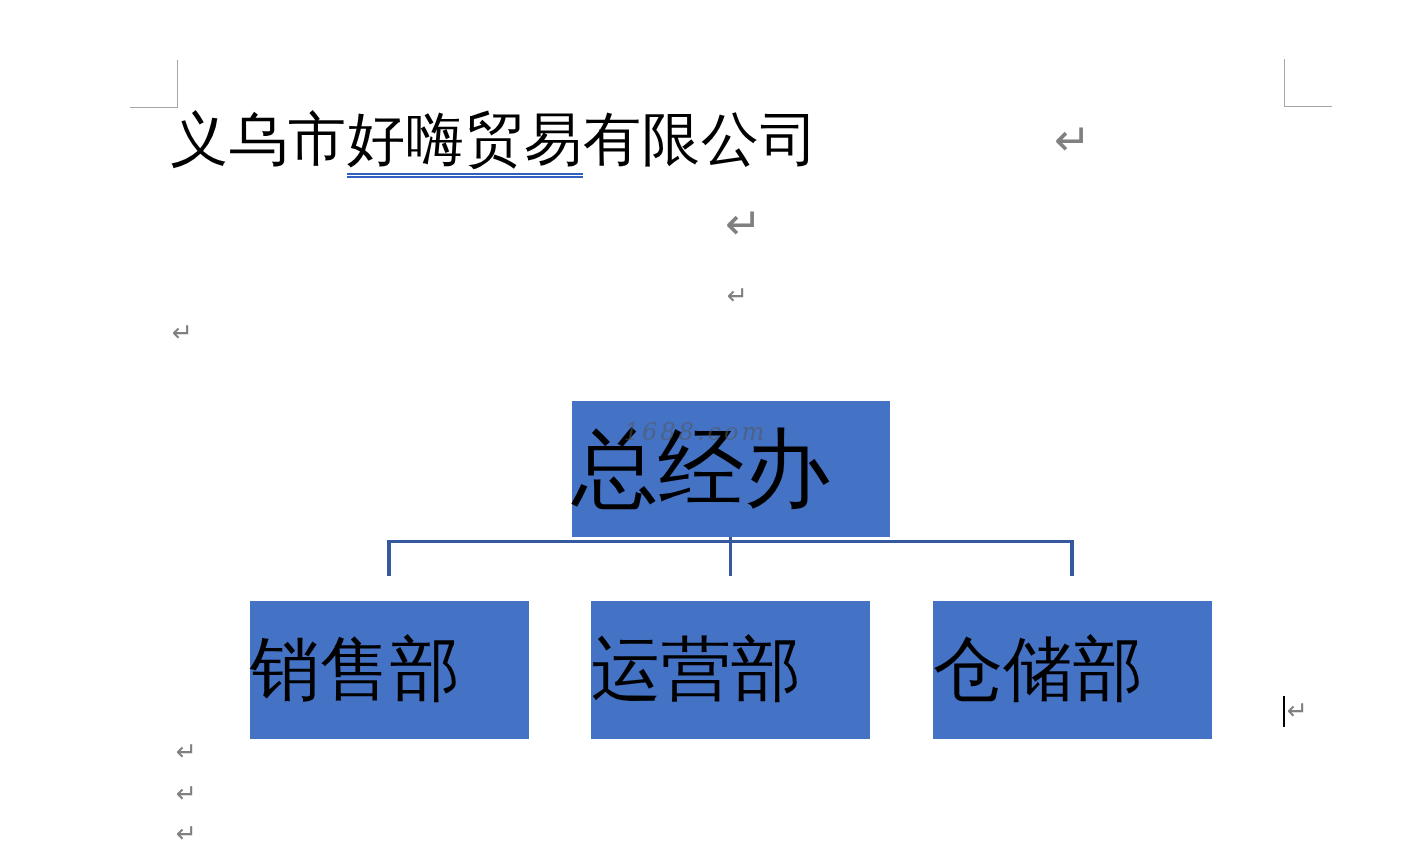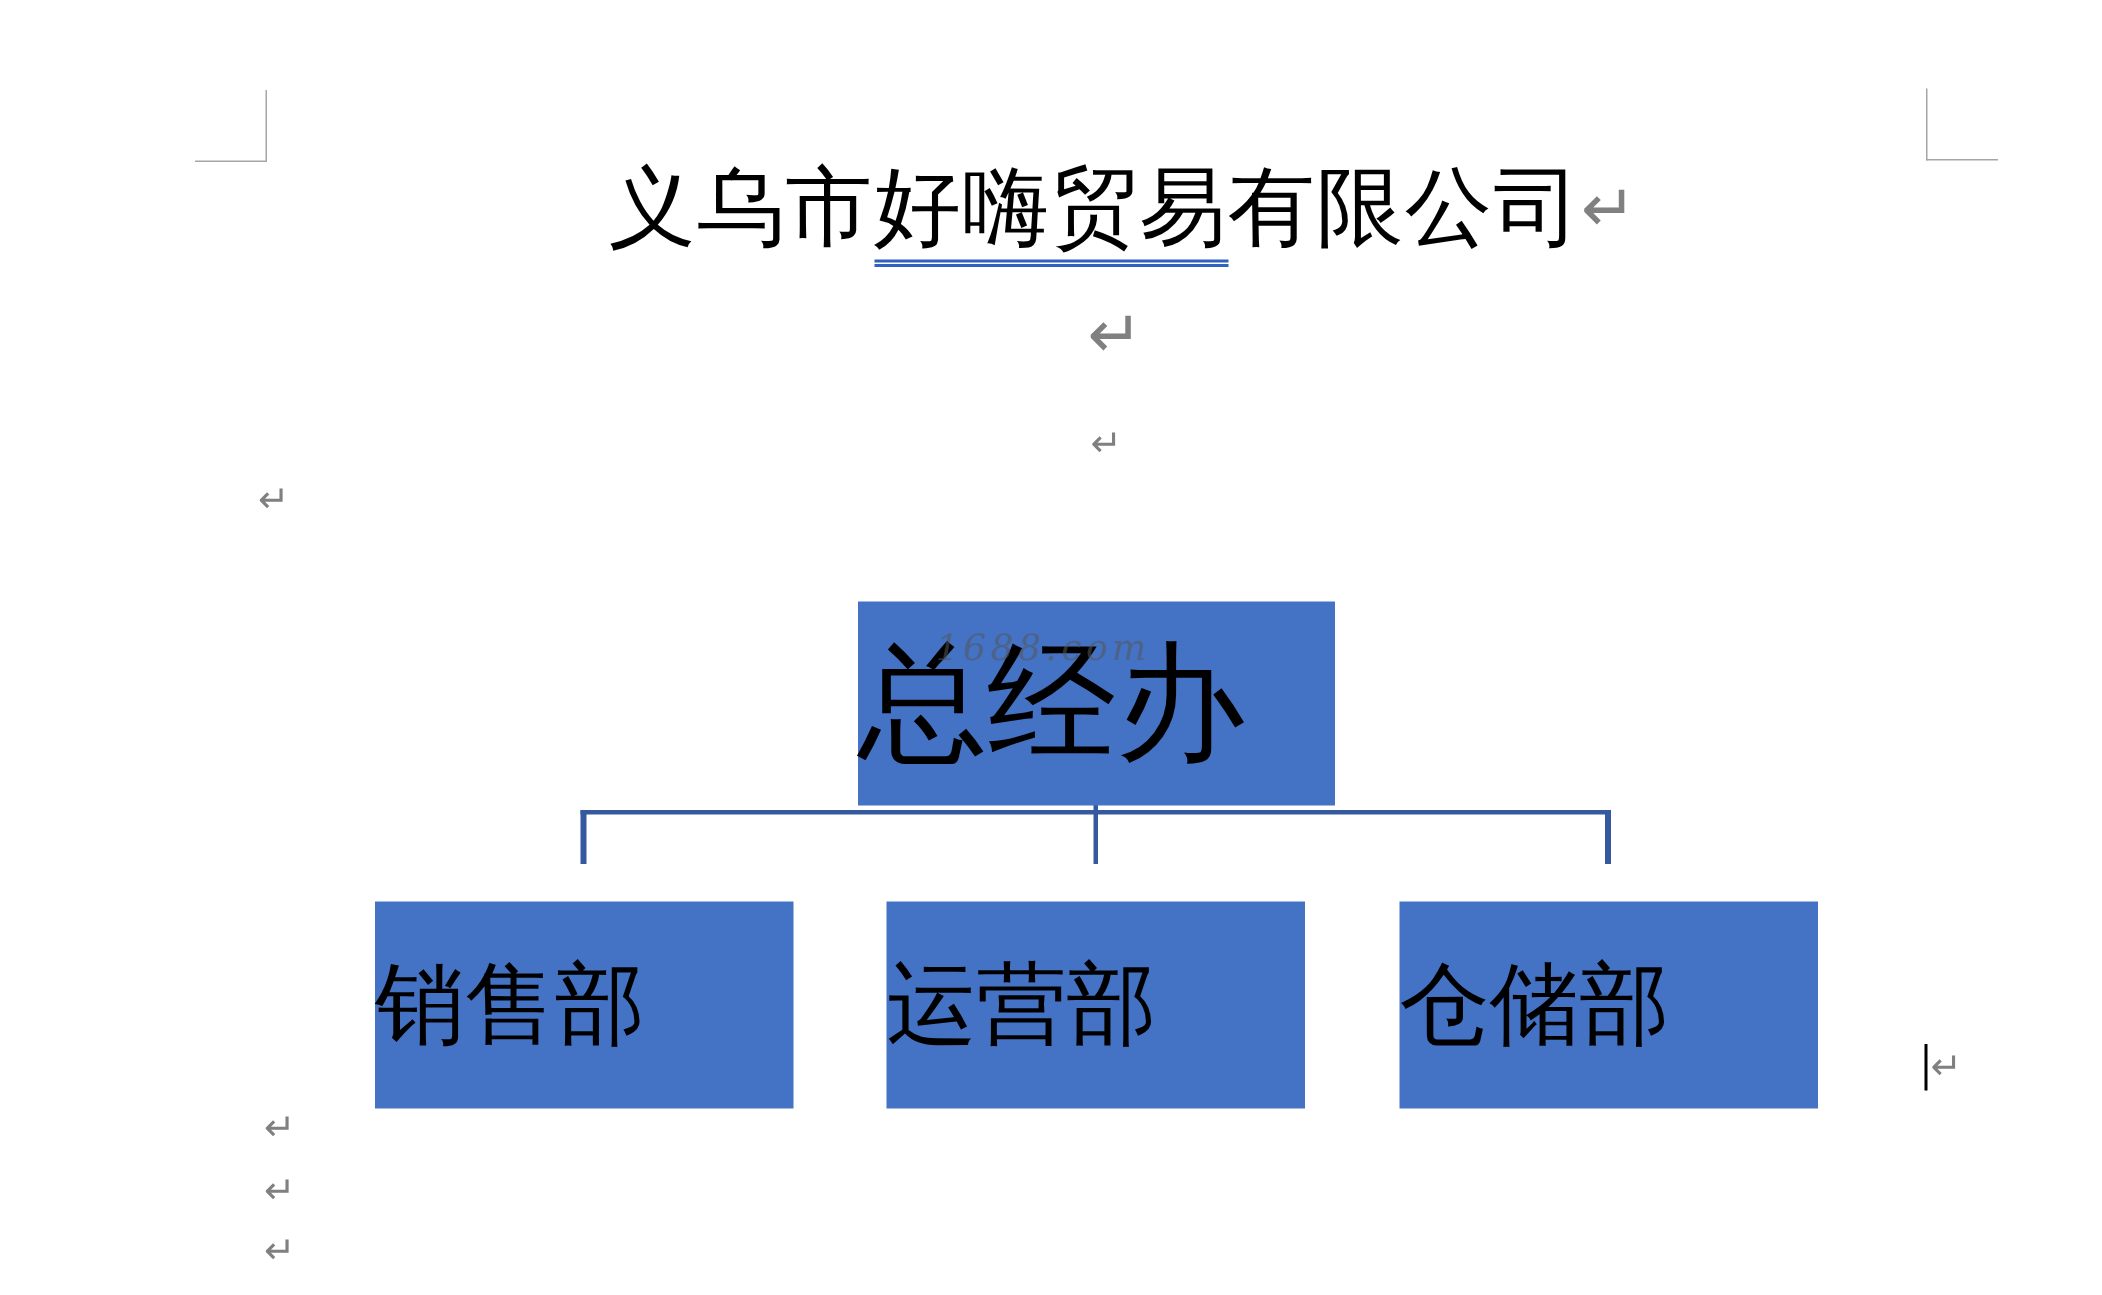--- a/index.html
+++ b/index.html
@@ -10,21 +10,21 @@
     overflow:hidden;
     font-family:"Liberation Sans","DejaVu Sans",sans-serif;
   }
   
   .crop{position:absolute;width:47px;height:47px;}
   .crop.tl{left:130px;top:60px;border-right:1px solid #a6a6a6;border-bottom:1px solid #a6a6a6;}
   .crop.tr{left:1284px;top:59px;border-left:1px solid #a6a6a6;border-bottom:1px solid #a6a6a6;}
   
   .title-line{
     position:absolute;left:170px;top:106px;width:1120px;
-    text-align:center;white-space:nowrap;
+    white-space:nowrap;
     font-size:58px;line-height:66px;color:#000;
     letter-spacing:1px;
   }
   .title-underline{
     border-bottom:5px double #3060c0;
     padding-bottom:2px;
   }
   
   .pm{
     position:absolute;color:#808080;line-height:1;
@@ -46,21 +46,21 @@
   
   .org-box{
     position:absolute;
     background:#4472c4;
     color:#000000;
     display:flex;align-items:center;justify-content:flex-start;
     white-space:nowrap;
     margin-top:26px;
   }
   .org-root{left:572px;top:375px;width:318px;height:136px;font-size:86px;}
-  .org-dept{top:575px;width:279px;height:138px;font-size:60px;}
+  .org-dept{top:575px;width:279px;height:138px;font-size:70px;}
   .org-dept.d0{left:250px;}
   .org-dept.d1{left:591px;font-family:Liberation Mono, monospace;}
   .org-dept.d2{left:933px;font-family:Liberation Mono, monospace;}
   .conn{position:absolute;background:#35599e;}
   .conn.v-center{left:729px;top:511px;width:3px;height:65px;}
   .conn.h-main{left:387px;top:540px;width:687px;height:3px;}
   .conn.v-left{left:387px;top:540px;width:4px;height:36px;}
   .conn.v-right{left:1070px;top:540px;width:4px;height:36px;}
   
   .watermark{

